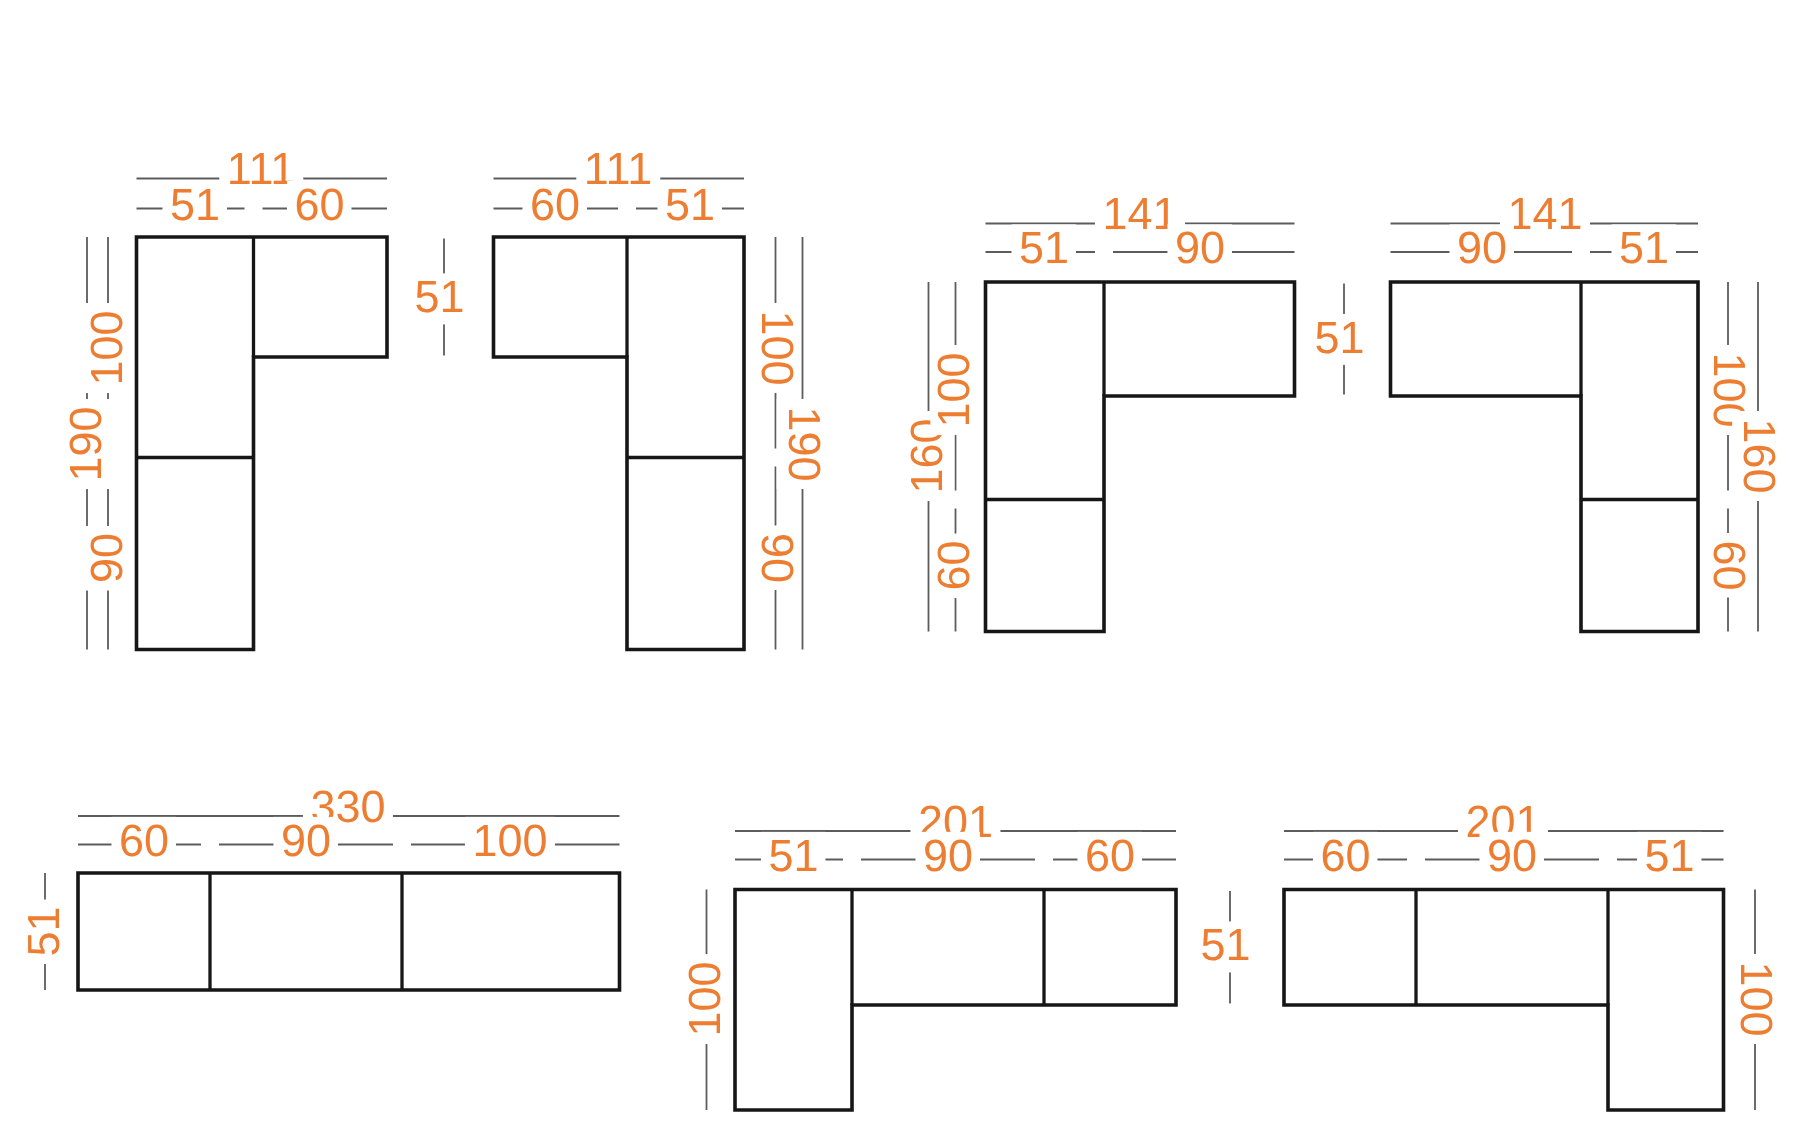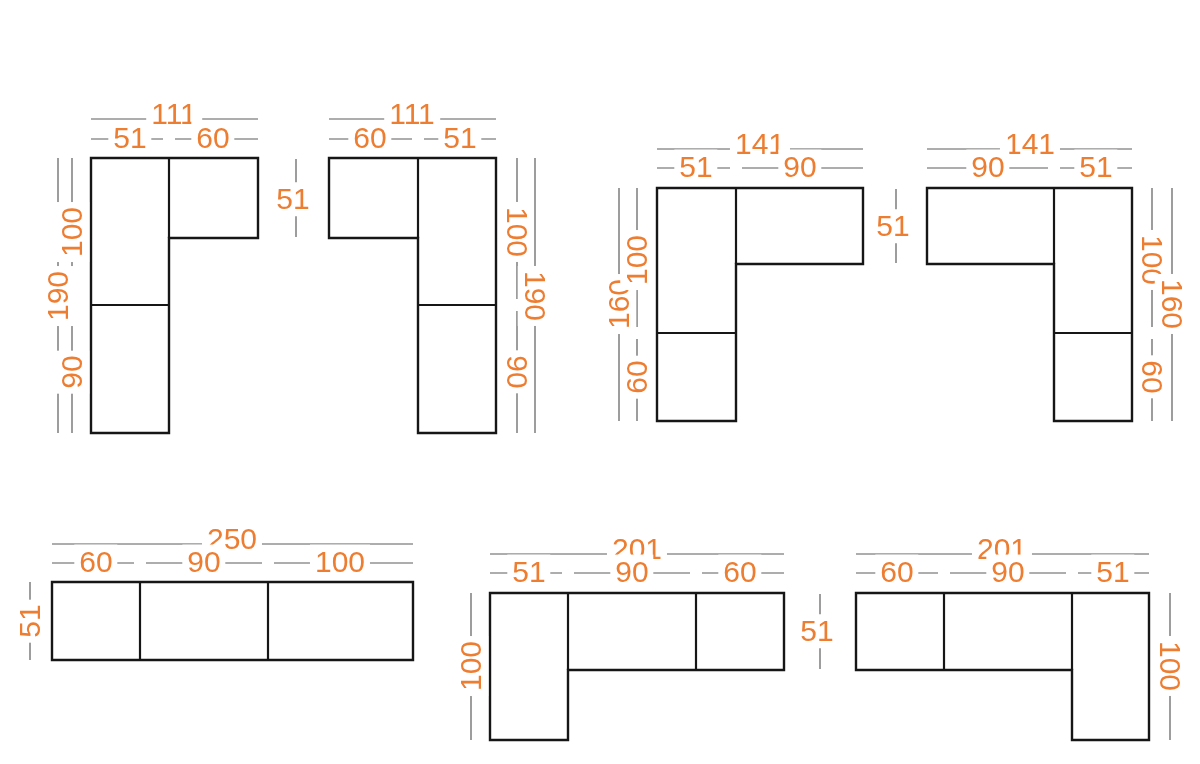--- a/index.html
+++ b/index.html
@@ -132,21 +132,21 @@
   <div class="lbl v-ccw" style="left:637px;top:341px">60</div>
   <div class="lbl on-tick" style="left:893px;top:190px">51</div>
 
   <div class="lbl h-total" style="left:1030px;top:113px">141</div>
   <div class="lbl h-seg" style="left:988px;top:132px">90</div>
   <div class="lbl h-seg" style="left:1096px;top:132px">51</div>
   <div class="lbl v-cw" style="left:1152px;top:224px">100</div>
   <div class="lbl v-cw" style="left:1152px;top:341px">60</div>
   <div class="lbl v-cw" style="left:1172px;top:268px">160</div>
 
-  <div class="lbl h-total" style="left:232px;top:508px">250</div>
+  <div class="lbl h-total" style="left:232px;top:508px">330</div>
   <div class="lbl h-seg" style="left:96px;top:527px">60</div>
   <div class="lbl h-seg" style="left:204px;top:527px">90</div>
   <div class="lbl h-seg" style="left:340px;top:527px">100</div>
   <div class="lbl v-ccw" style="left:30px;top:585px">51</div>
 
   <div class="lbl h-total" style="left:637px;top:518px">201</div>
   <div class="lbl h-seg" style="left:529px;top:537px">51</div>
   <div class="lbl h-seg" style="left:632px;top:537px">90</div>
   <div class="lbl h-seg" style="left:740px;top:537px">60</div>
   <div class="lbl v-ccw" style="left:471px;top:630px">100</div>

